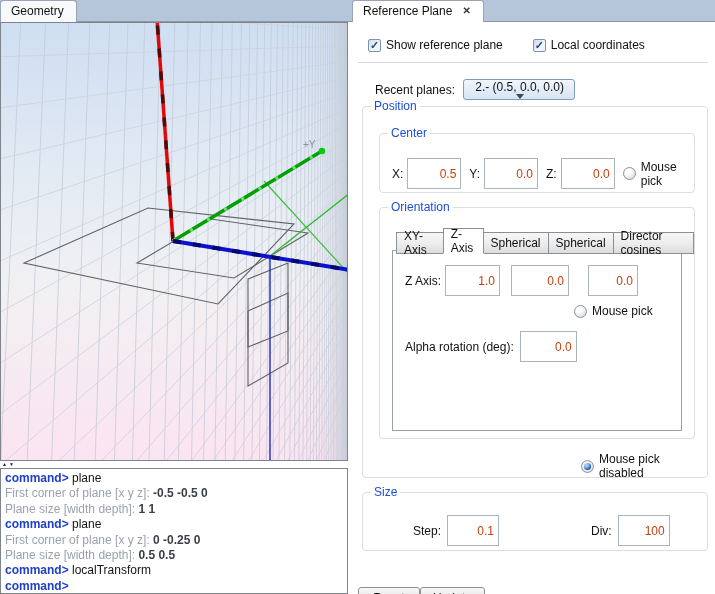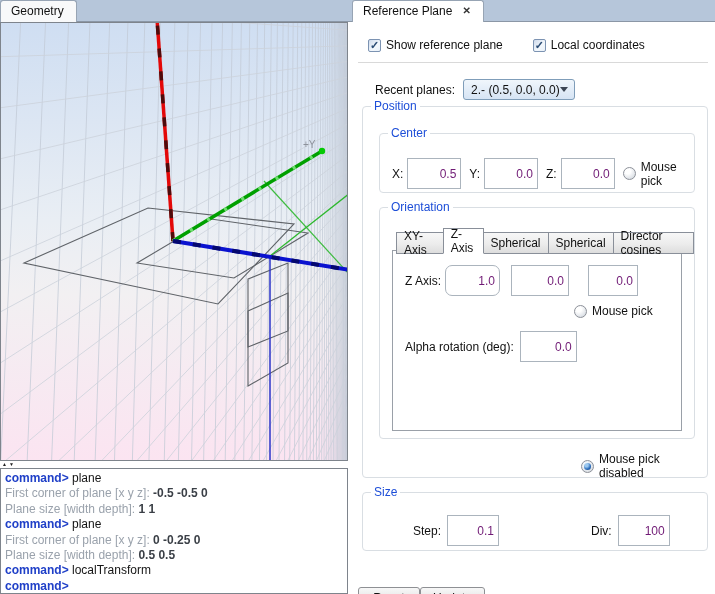--- a/index.html
+++ b/index.html
@@ -65,41 +65,42 @@
   }
   .sep { height:1px; background:#d9d9d9; margin:10px 7px 0 8px; }
 
   .recent-row { display:flex; align-items:center; padding-left:25px; margin-top:16px; }
   .combo {
     margin-left:8px; height:21px; min-width:112px;
     display:flex; align-items:center; 
     border:1px solid #7f9db9; border-radius:3px;
     background:linear-gradient(#f0f6fc,#d6e4f4);
     padding:0 6px 0 7px;
+    flex-direction:column;
   }
   .combo-arrow {
     width:0; height:0; border-left:4px solid transparent;
     border-right:4px solid transparent; border-top:5px solid #3c4654;
   }
 
   .grp { position:absolute; border:1px solid #d9dee3; border-radius:4px; background:#fff; }
   .grp-label {
     position:absolute; top:-8px; left:8px; background:#fff; padding:0 3px;
     color:#1d4ed8;
   }
   .grp-position { left:12px; top:84px;  width:346px; height:372px; }
   .grp-center   { left:16px; top:26px;  width:316px; height:60px; }
   .grp-orient   { left:16px; top:100px; width:316px; height:232px; }
   .grp-size     { left:12px; top:470px; width:346px; height:59px; }
 
   .center-row { display:flex; align-items:center; margin:24px 0 0 12px; }
   .fl { color:#111; }
   .num {
     border:1px solid #abb4bd; background:#fff; height:31px;
-    text-align:right; padding:12px 4px; font:12px "Liberation Sans", sans-serif; color:#701a75;
+    text-align:right; padding:12px 4px; font:12px "Liberation Sans", sans-serif; color:#c2410c;
   }
   .w54 { width:54px; margin-left:4px; }
   .gap8 { margin-left:8px; }
 
   .rdo {
     width:13px; height:13px; border-radius:50%;
     border:1px solid #8d9199; flex:none;
     background:radial-gradient(circle at 35% 30%, #ffffff 0 25%, #dfe3e8 70%, #c9ced5);
   }
   .rdo.on { position:relative;
@@ -352,21 +353,21 @@
           <div class="otabs">
             <span class="otab">XY-Axis</span>
             <span class="otab active">Z-Axis</span>
             <span class="otab">Spherical</span>
             <span class="otab">Spherical</span>
             <span class="otab">Director cosines</span>
           </div>
           <div class="otab-panel">
             <div class="zaxis-row">
               <span class="fl">Z Axis:</span>
-              <input class="num" style="width: 55px; margin-left: 4px; border-radius: 7px;" value="1.0">
+              <input class="num" style="width: 55px; margin-left: 4px;" value="1.0">
               <input class="num" style="width: 58px; margin-left: 11px;" value="0.0">
               <input class="num" style="width: 50px; margin-left: 19px;" value="0.0">
             </div>
             <div class="mp-row2">
               <span class="rdo-wrap">
                 <span class="rdo"></span>
                 <span>Mouse pick</span>
               </span>
             </div>
             <div class="alpha-row">

